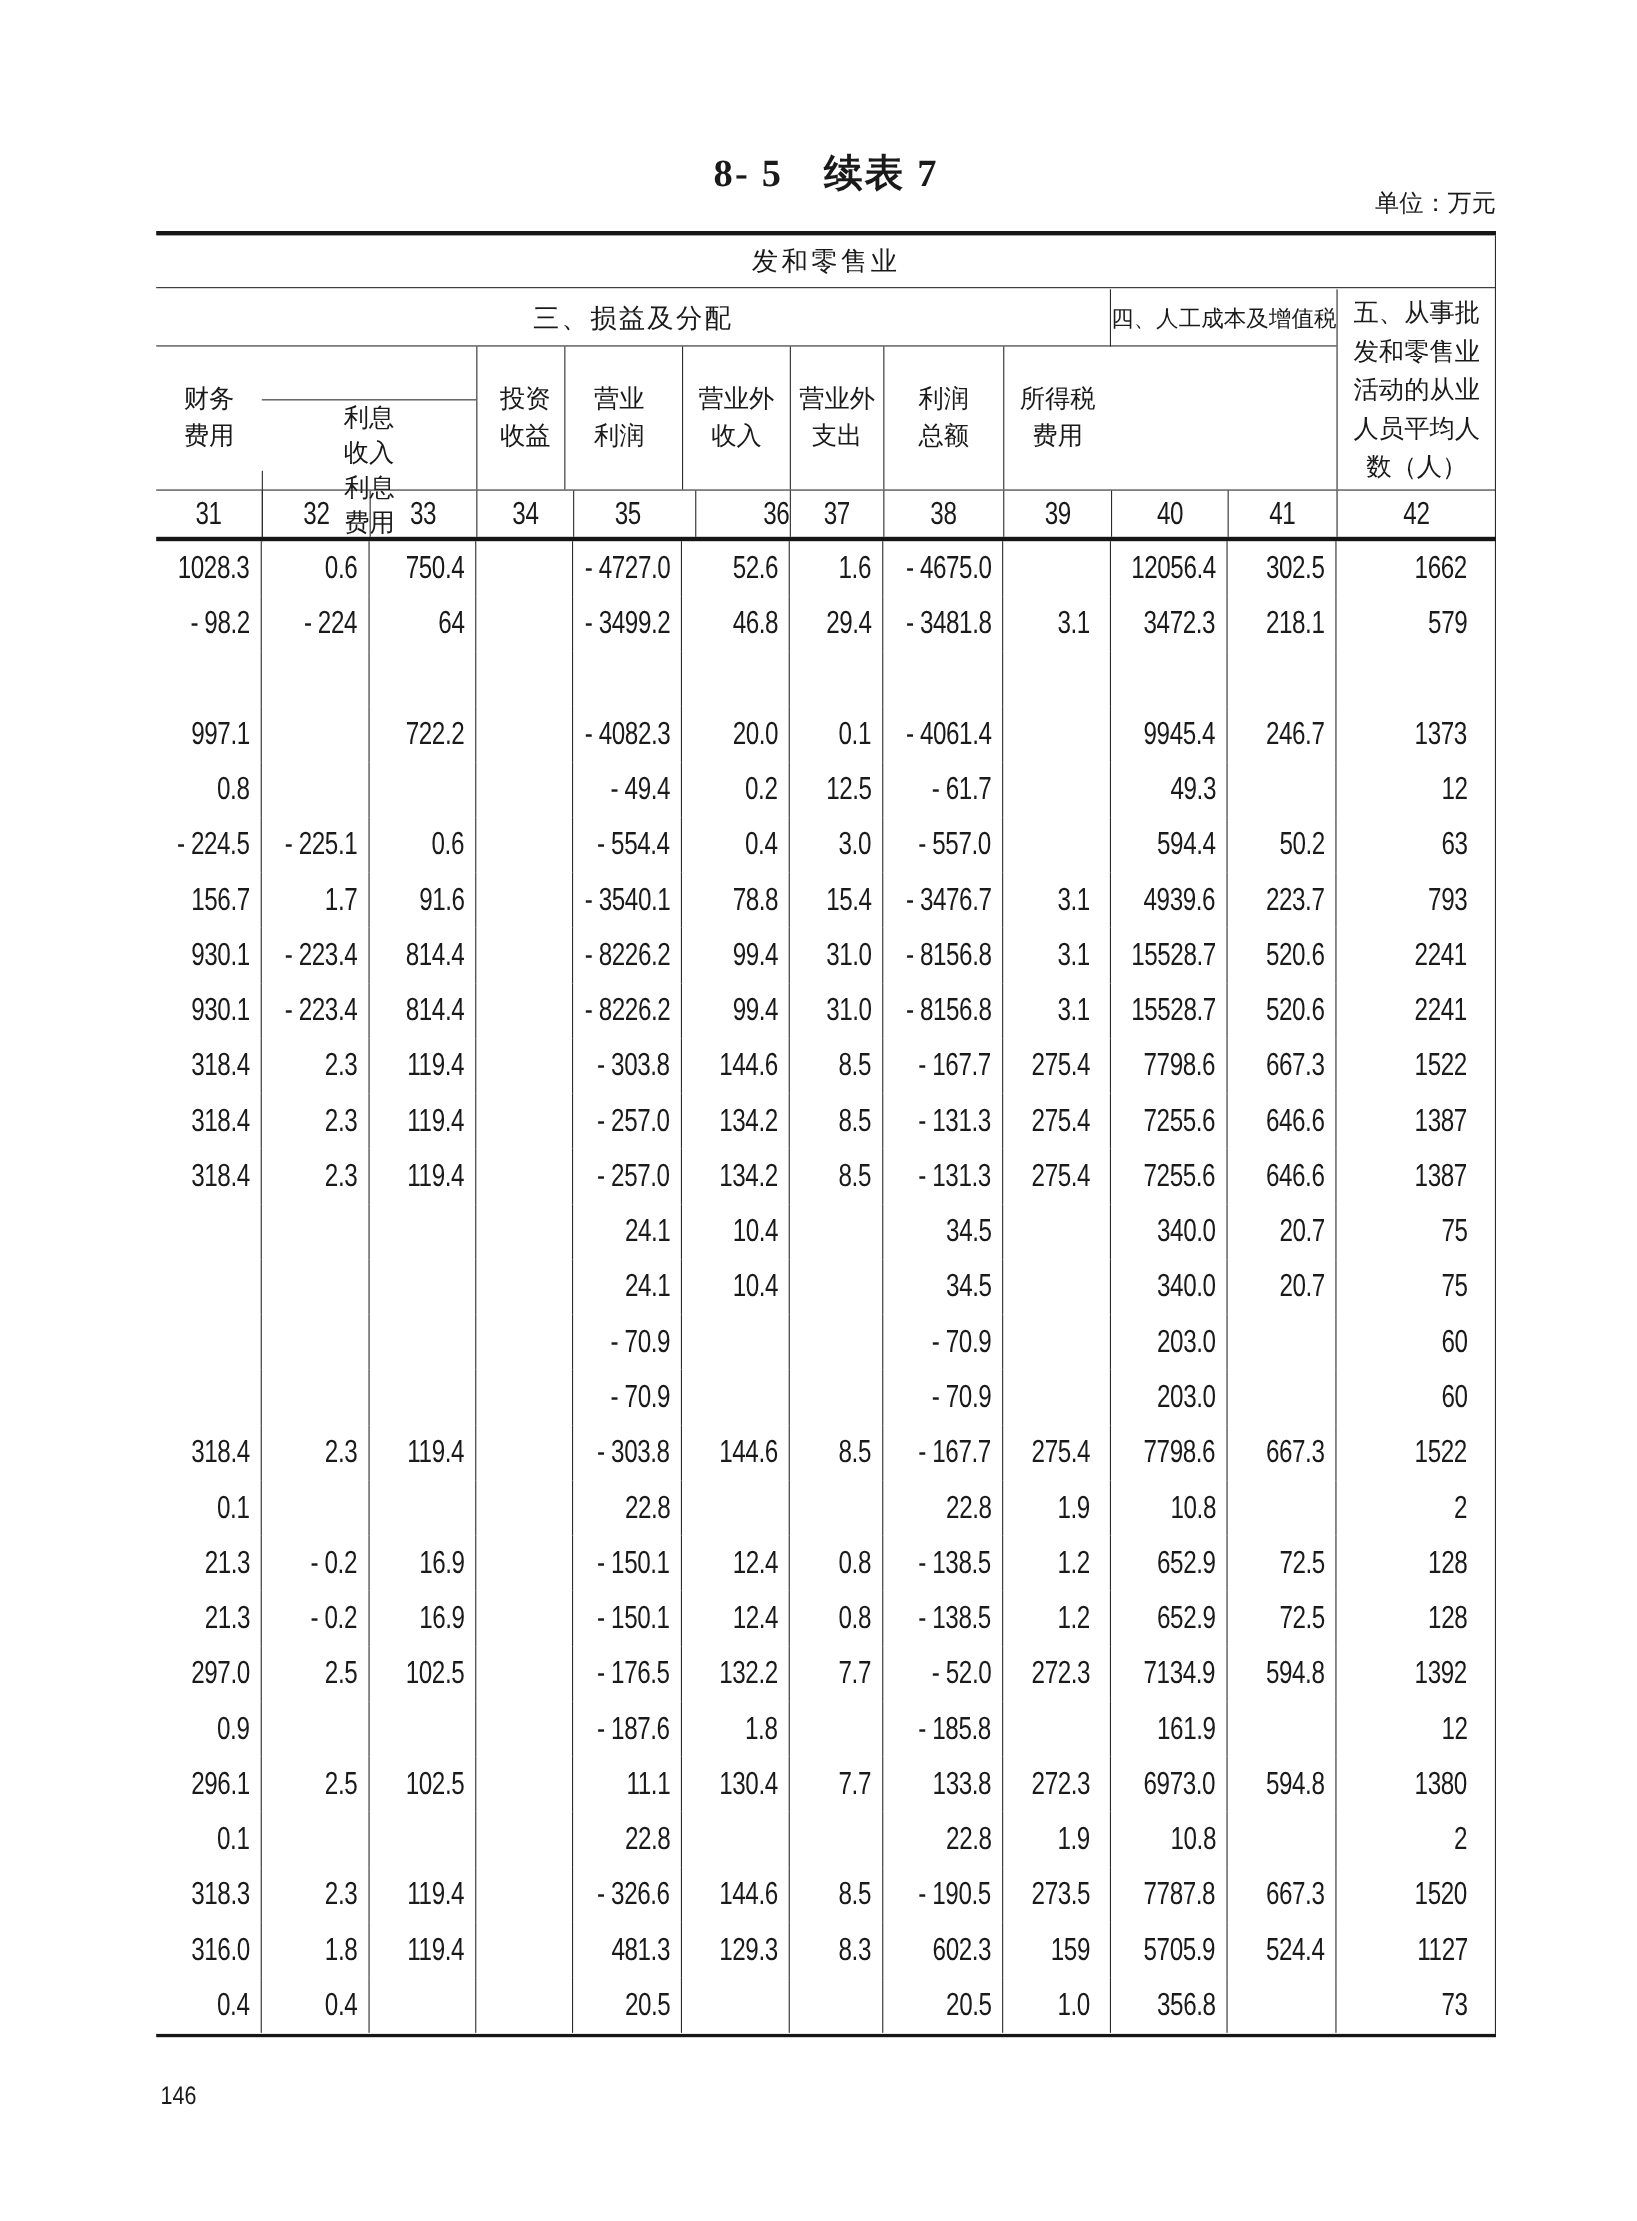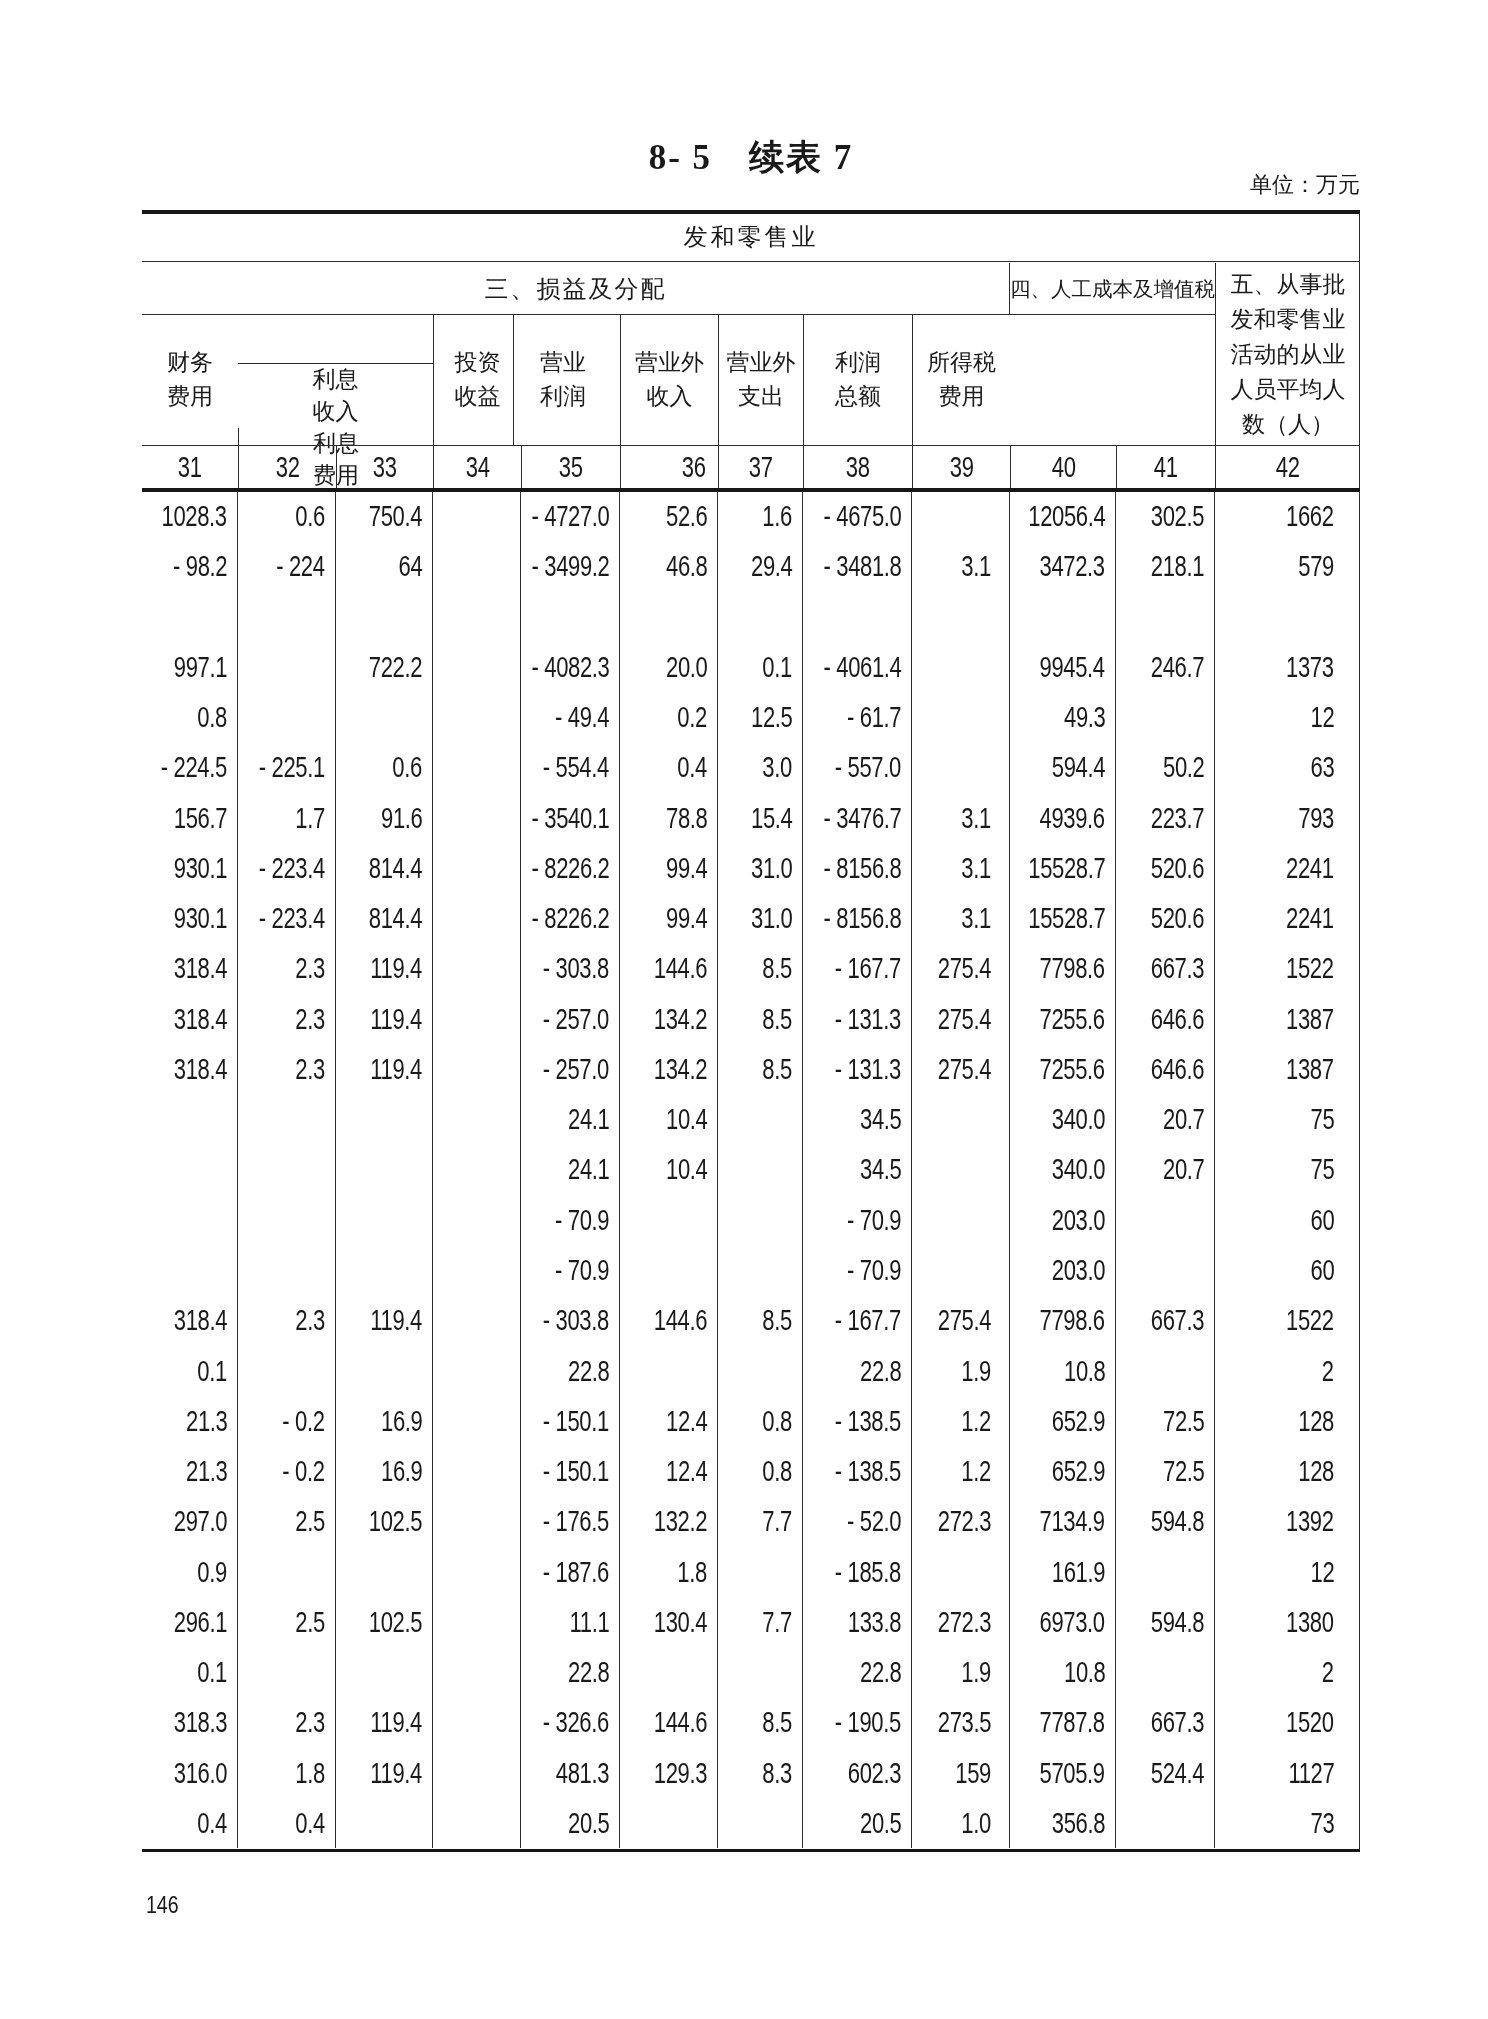--- a/index.html
+++ b/index.html
@@ -75,21 +75,21 @@
   .numrow-cell{
     top:236.3px;height:41.7px;
     box-sizing:border-box;
     display:flex;align-items:center;justify-content:center;
   }
   .n31{left:0;width:96px;}
   .n32{left:96px;width:98px;}
   .n33{left:194px;width:97px;}
   .n34{left:291px;width:88px;}
   .n35{left:379px;width:99px;}
-  .n36{left:478px;width:98px;padding-left:48px;}
+  .n36{left:490px;width:98px;padding-left:48px;}
   .n37{left:576px;width:85px;}
   .n38{left:661px;width:109px;}
   .n39{left:770px;width:98px;text-align:center;}
   .n40{left:868px;width:106px;}
   .n41{left:974px;width:99px;}
   .n42{left:1073px;width:145px;}
   .num{
     font-family:"Liberation Sans","DejaVu Sans",sans-serif;
     font-size:29px;
     letter-spacing:-0.5px;

